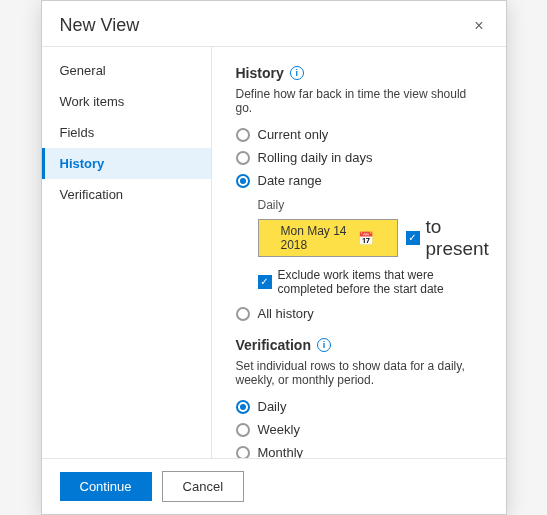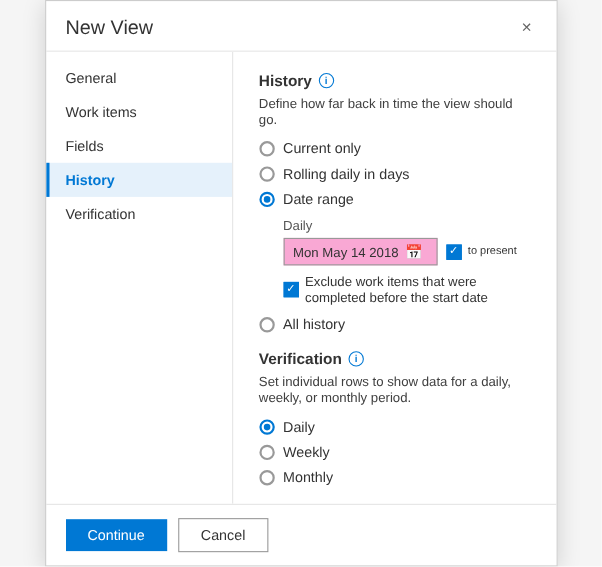--- a/index.html
+++ b/index.html
@@ -144,38 +144,38 @@
       margin-bottom: 4px;
     }
     .date-row {
       display: flex;
       align-items: center;
       gap: 8px;
       margin-bottom: 8px;
     }
     .date-input {
       border: 1px solid #999;
-      padding: 4px 8px;
+      padding: 4px 22px;
       font-size: 12px;
       color: #333;
       display: flex;
       align-items: center;
       gap: 6px;
-      background: #f9a8d4;
+      background: #fde047;
       min-width: 140px;
     }
     .calendar-icon {
       font-size: 13px;
       color: #555;
     }
     .to-present-row {
       display: flex;
       align-items: center;
       gap: 6px;
-      font-size: 10px;
+      font-size: 19px;
       color: #333;
     }
     .checkbox-box {
       width: 14px;
       height: 14px;
       border: 2px solid #0078d4;
       background: #0078d4;
       display: inline-flex;
       align-items: center;
       justify-content: center;

